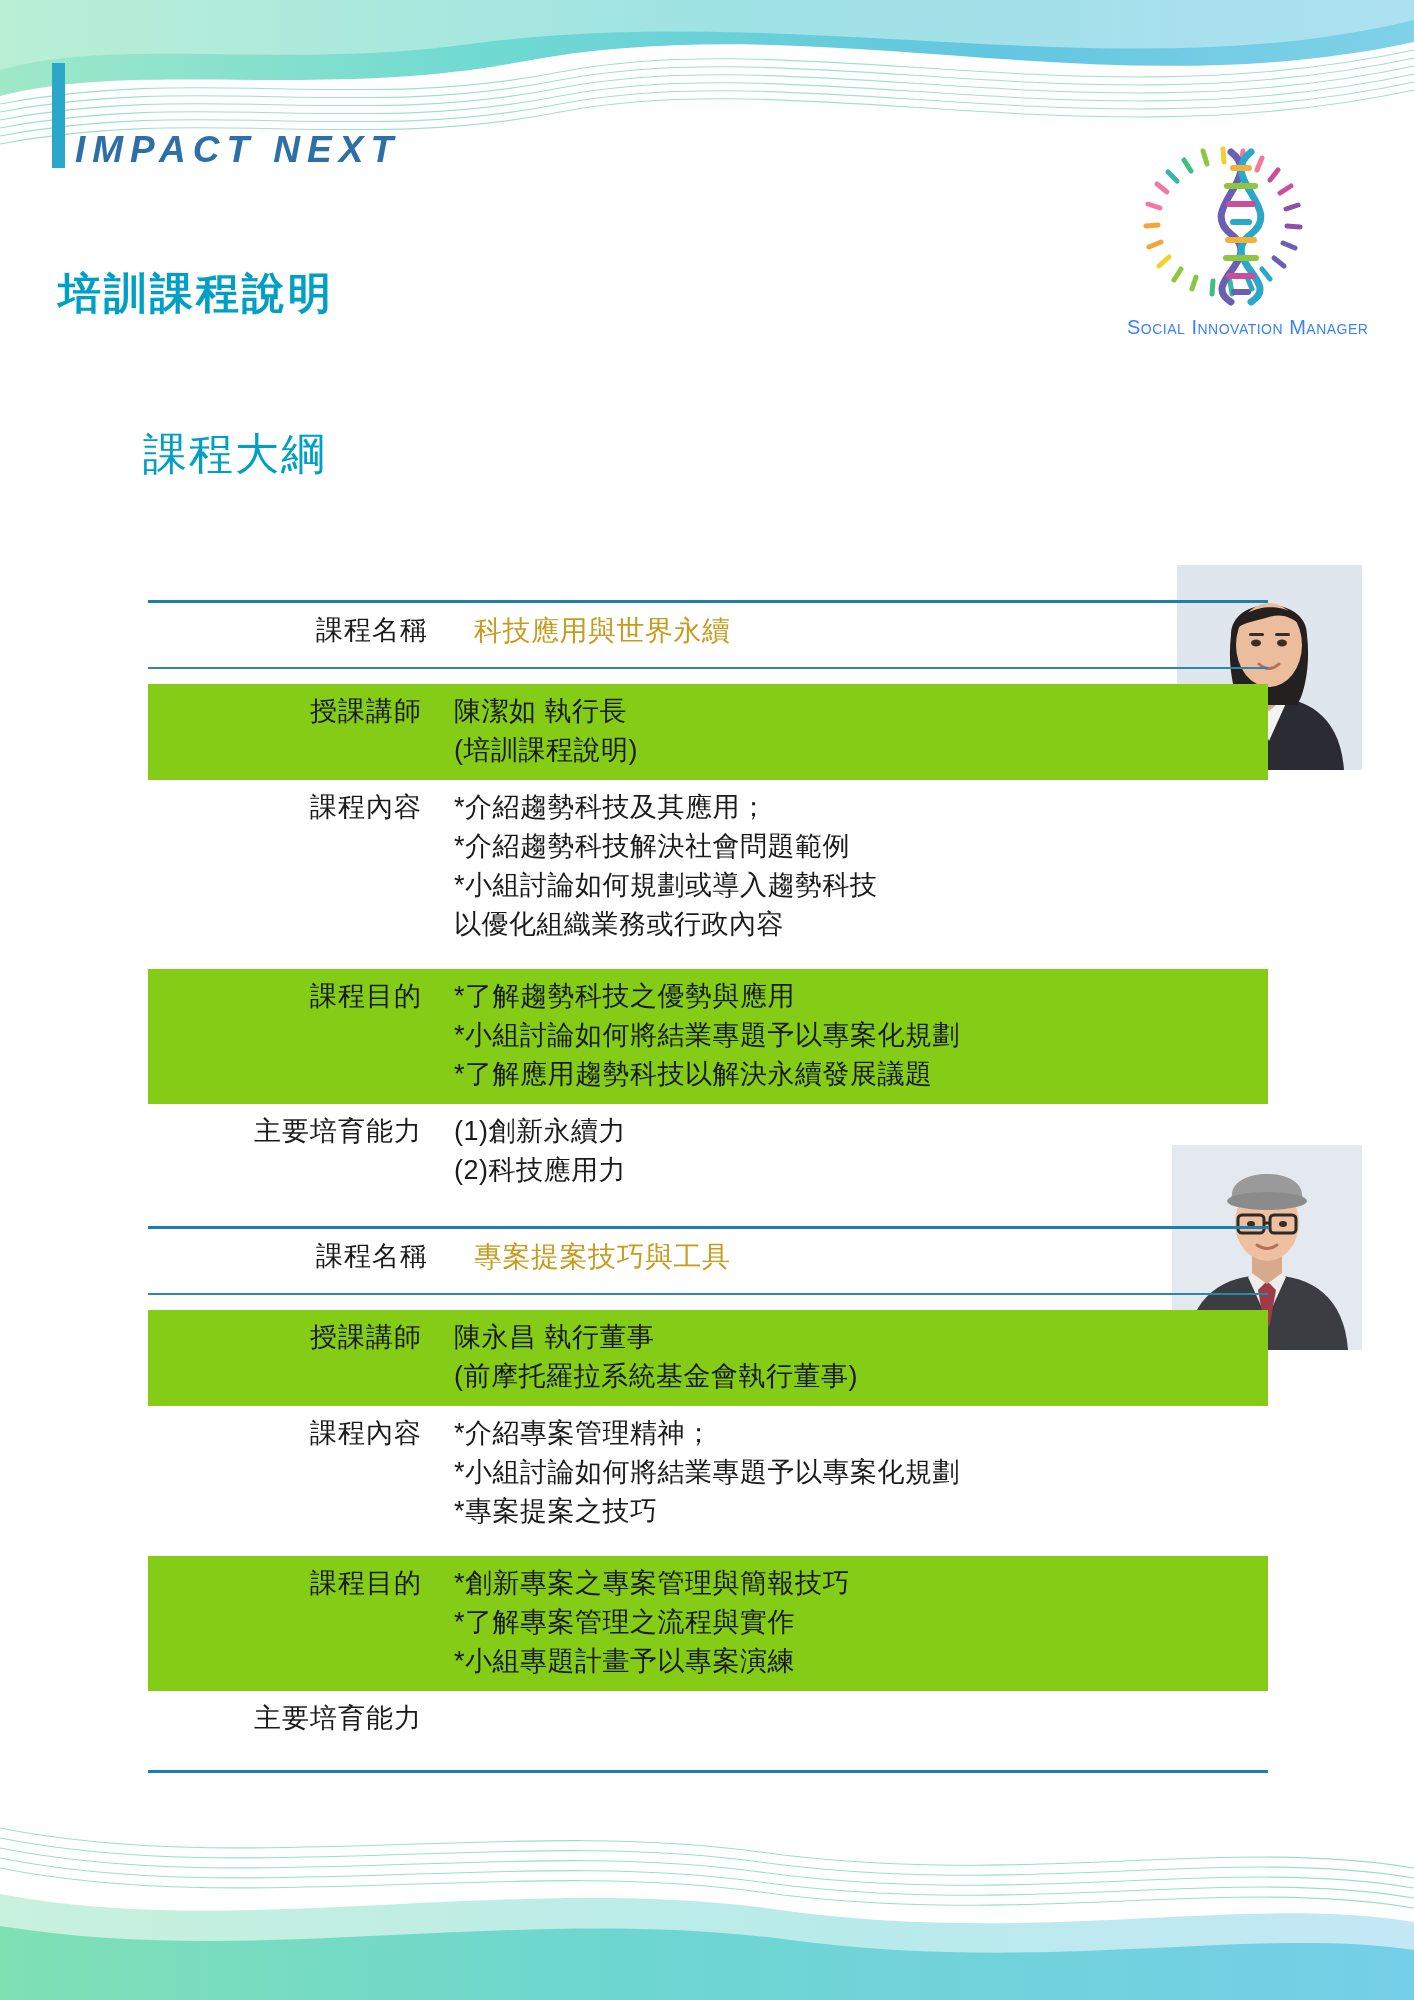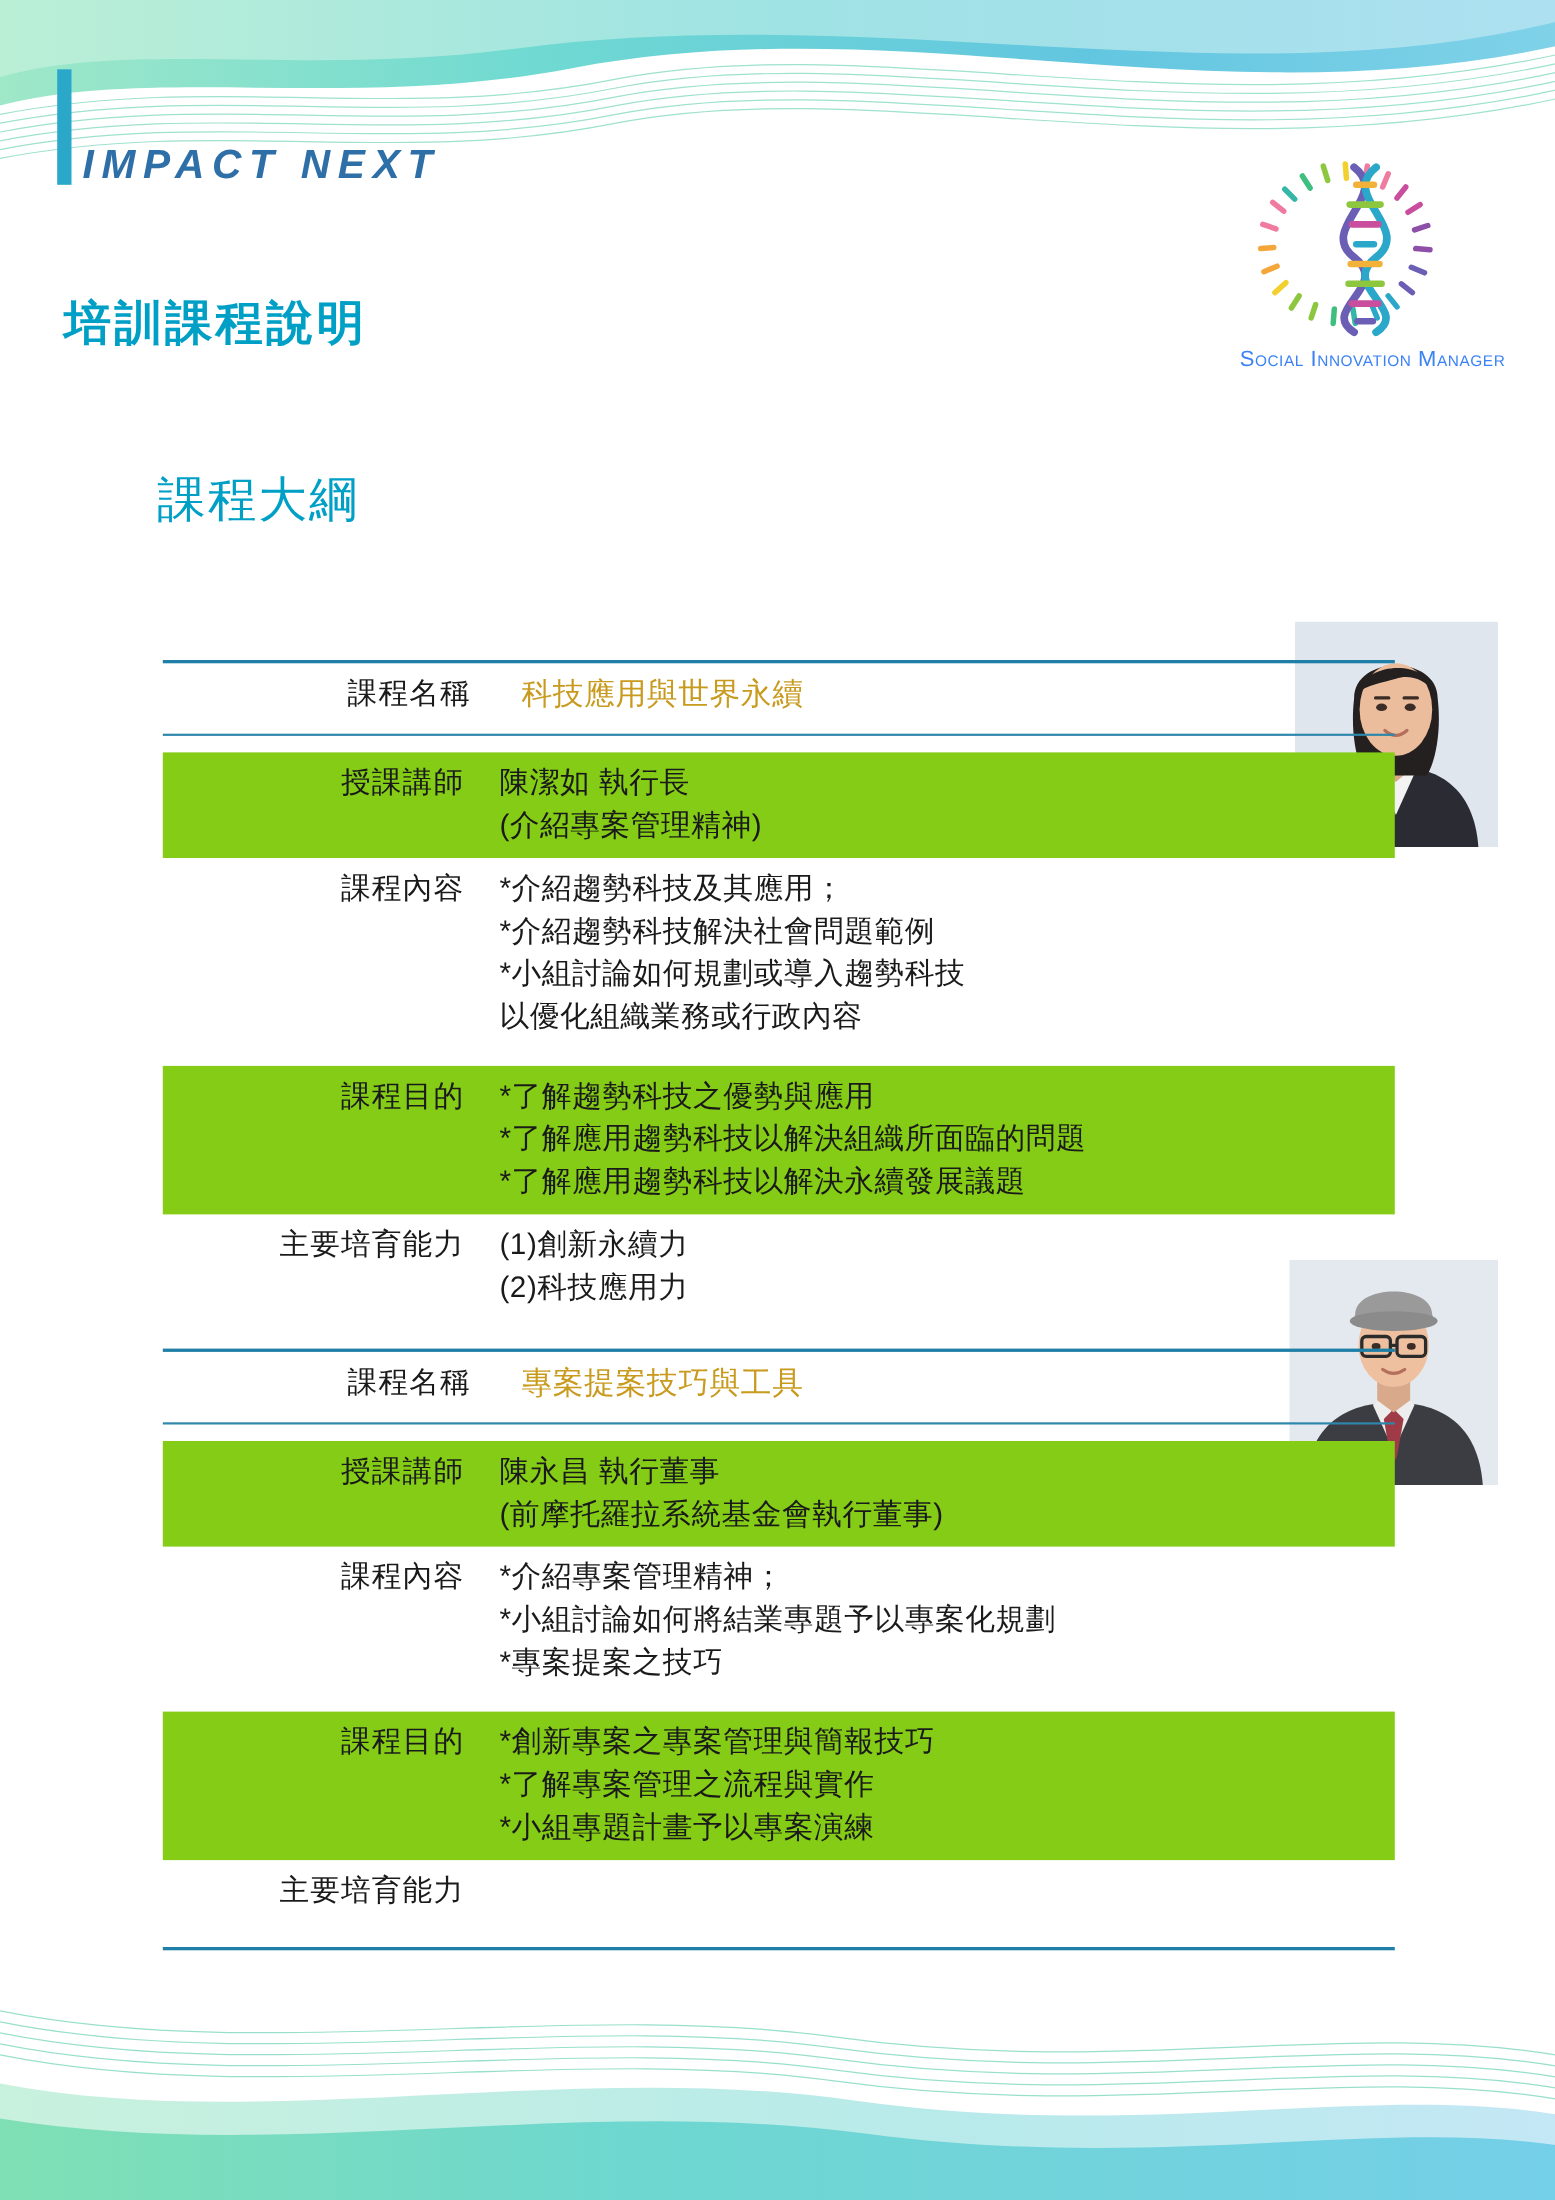--- a/index.html
+++ b/index.html
@@ -313,33 +313,33 @@
 
   <div class="rule"></div>
   <div class="row name-row">
     <div class="row-label">課程名稱</div>
     <div class="row-value course-name">科技應用與世界永續</div>
   </div>
   <div class="rule thin"></div>
   <div class="row shaded">
     <div class="row-label">授課講師</div>
     <div class="row-value">陳潔如 執行長
-(介紹專案管理精神)</div>
+(培訓課程說明)</div>
   </div>
   <div class="row">
     <div class="row-label">課程內容</div>
     <div class="row-value">*介紹趨勢科技及其應用；
 *介紹趨勢科技解決社會問題範例
 *小組討論如何規劃或導入趨勢科技
   以優化組織業務或行政內容</div>
   </div>
   <div class="row shaded">
     <div class="row-label">課程目的</div>
     <div class="row-value">*了解趨勢科技之優勢與應用
-*了解應用趨勢科技以解決組織所面臨的問題
+*小組討論如何將結業專題予以專案化規劃
 *了解應用趨勢科技以解決永續發展議題</div>
   </div>
   <div class="row">
     <div class="row-label">主要培育能力</div>
     <div class="row-value">(1)創新永續力
 (2)科技應用力</div>
   </div>
 
   <div class="spacer"></div>
 

